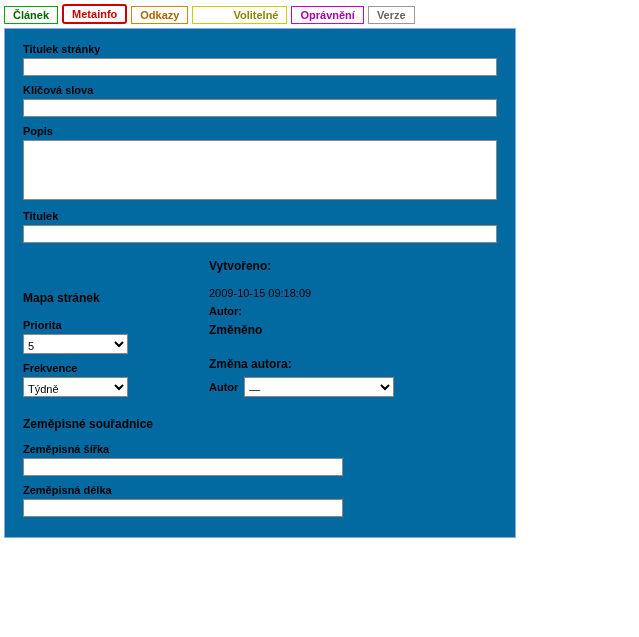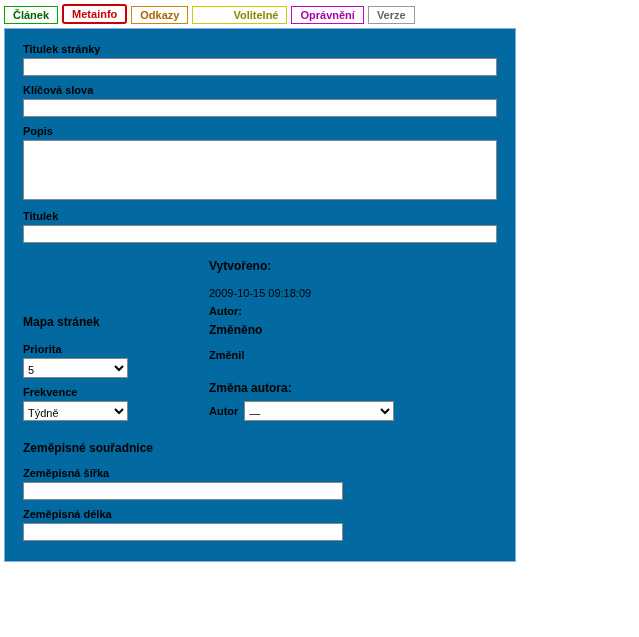--- a/index.html
+++ b/index.html
@@ -159,21 +159,20 @@
       <select class="small-sel">
         <option>Týdně</option>
       </select>
     </div>
 
     <div class="meta-col">
       <div class="section-head">Vytvořeno:</div>
       <div class="meta-row meta-val">2009-10-15 09:18:09</div>
       <div class="meta-row meta-label">Autor:</div>
       <div class="meta-row meta-label" style="font-size:12px;margin-top:6px">Změněno</div>
-      <div class="meta-row meta-label" style="margin-top:12px">Změnil</div>
 
       <div class="meta-row meta-label" style="font-size:12px;margin-top:20px">Změna autora:</div>
       <div class="author-row">
         <span class="meta-label">Autor</span>
         <select class="auth-sel">
           <option>—</option>
         </select>
       </div>
     </div>
   </div>

